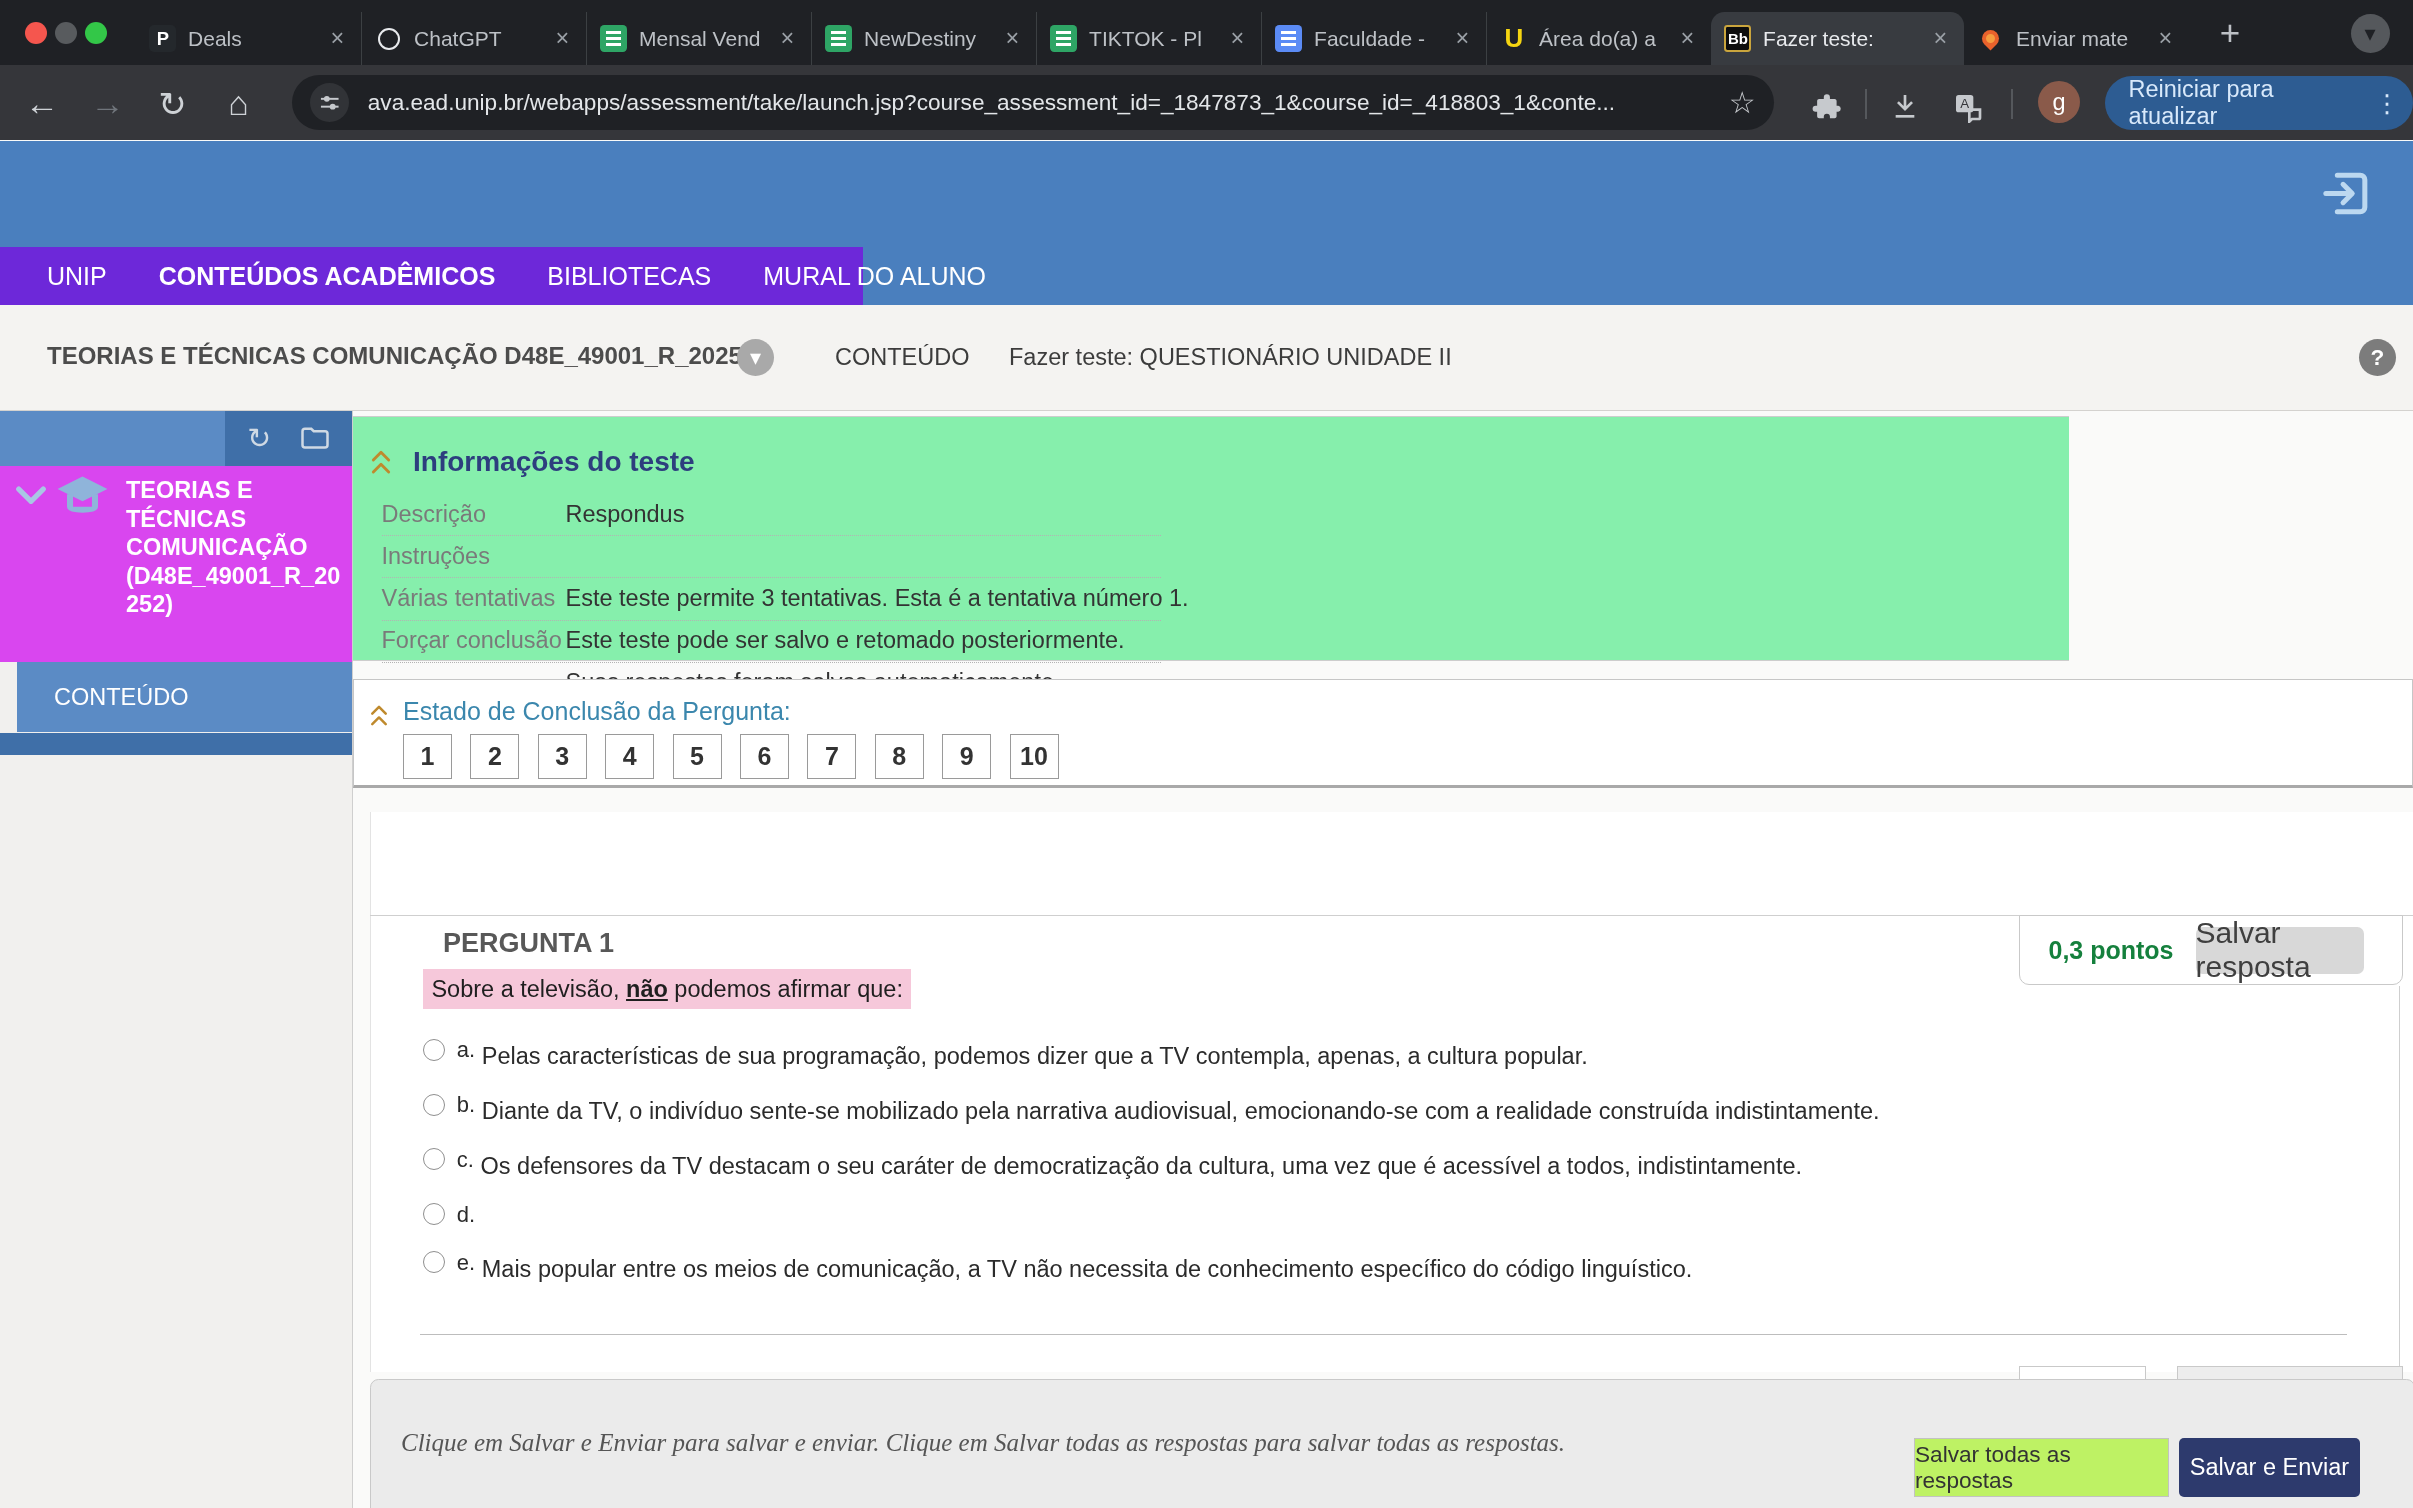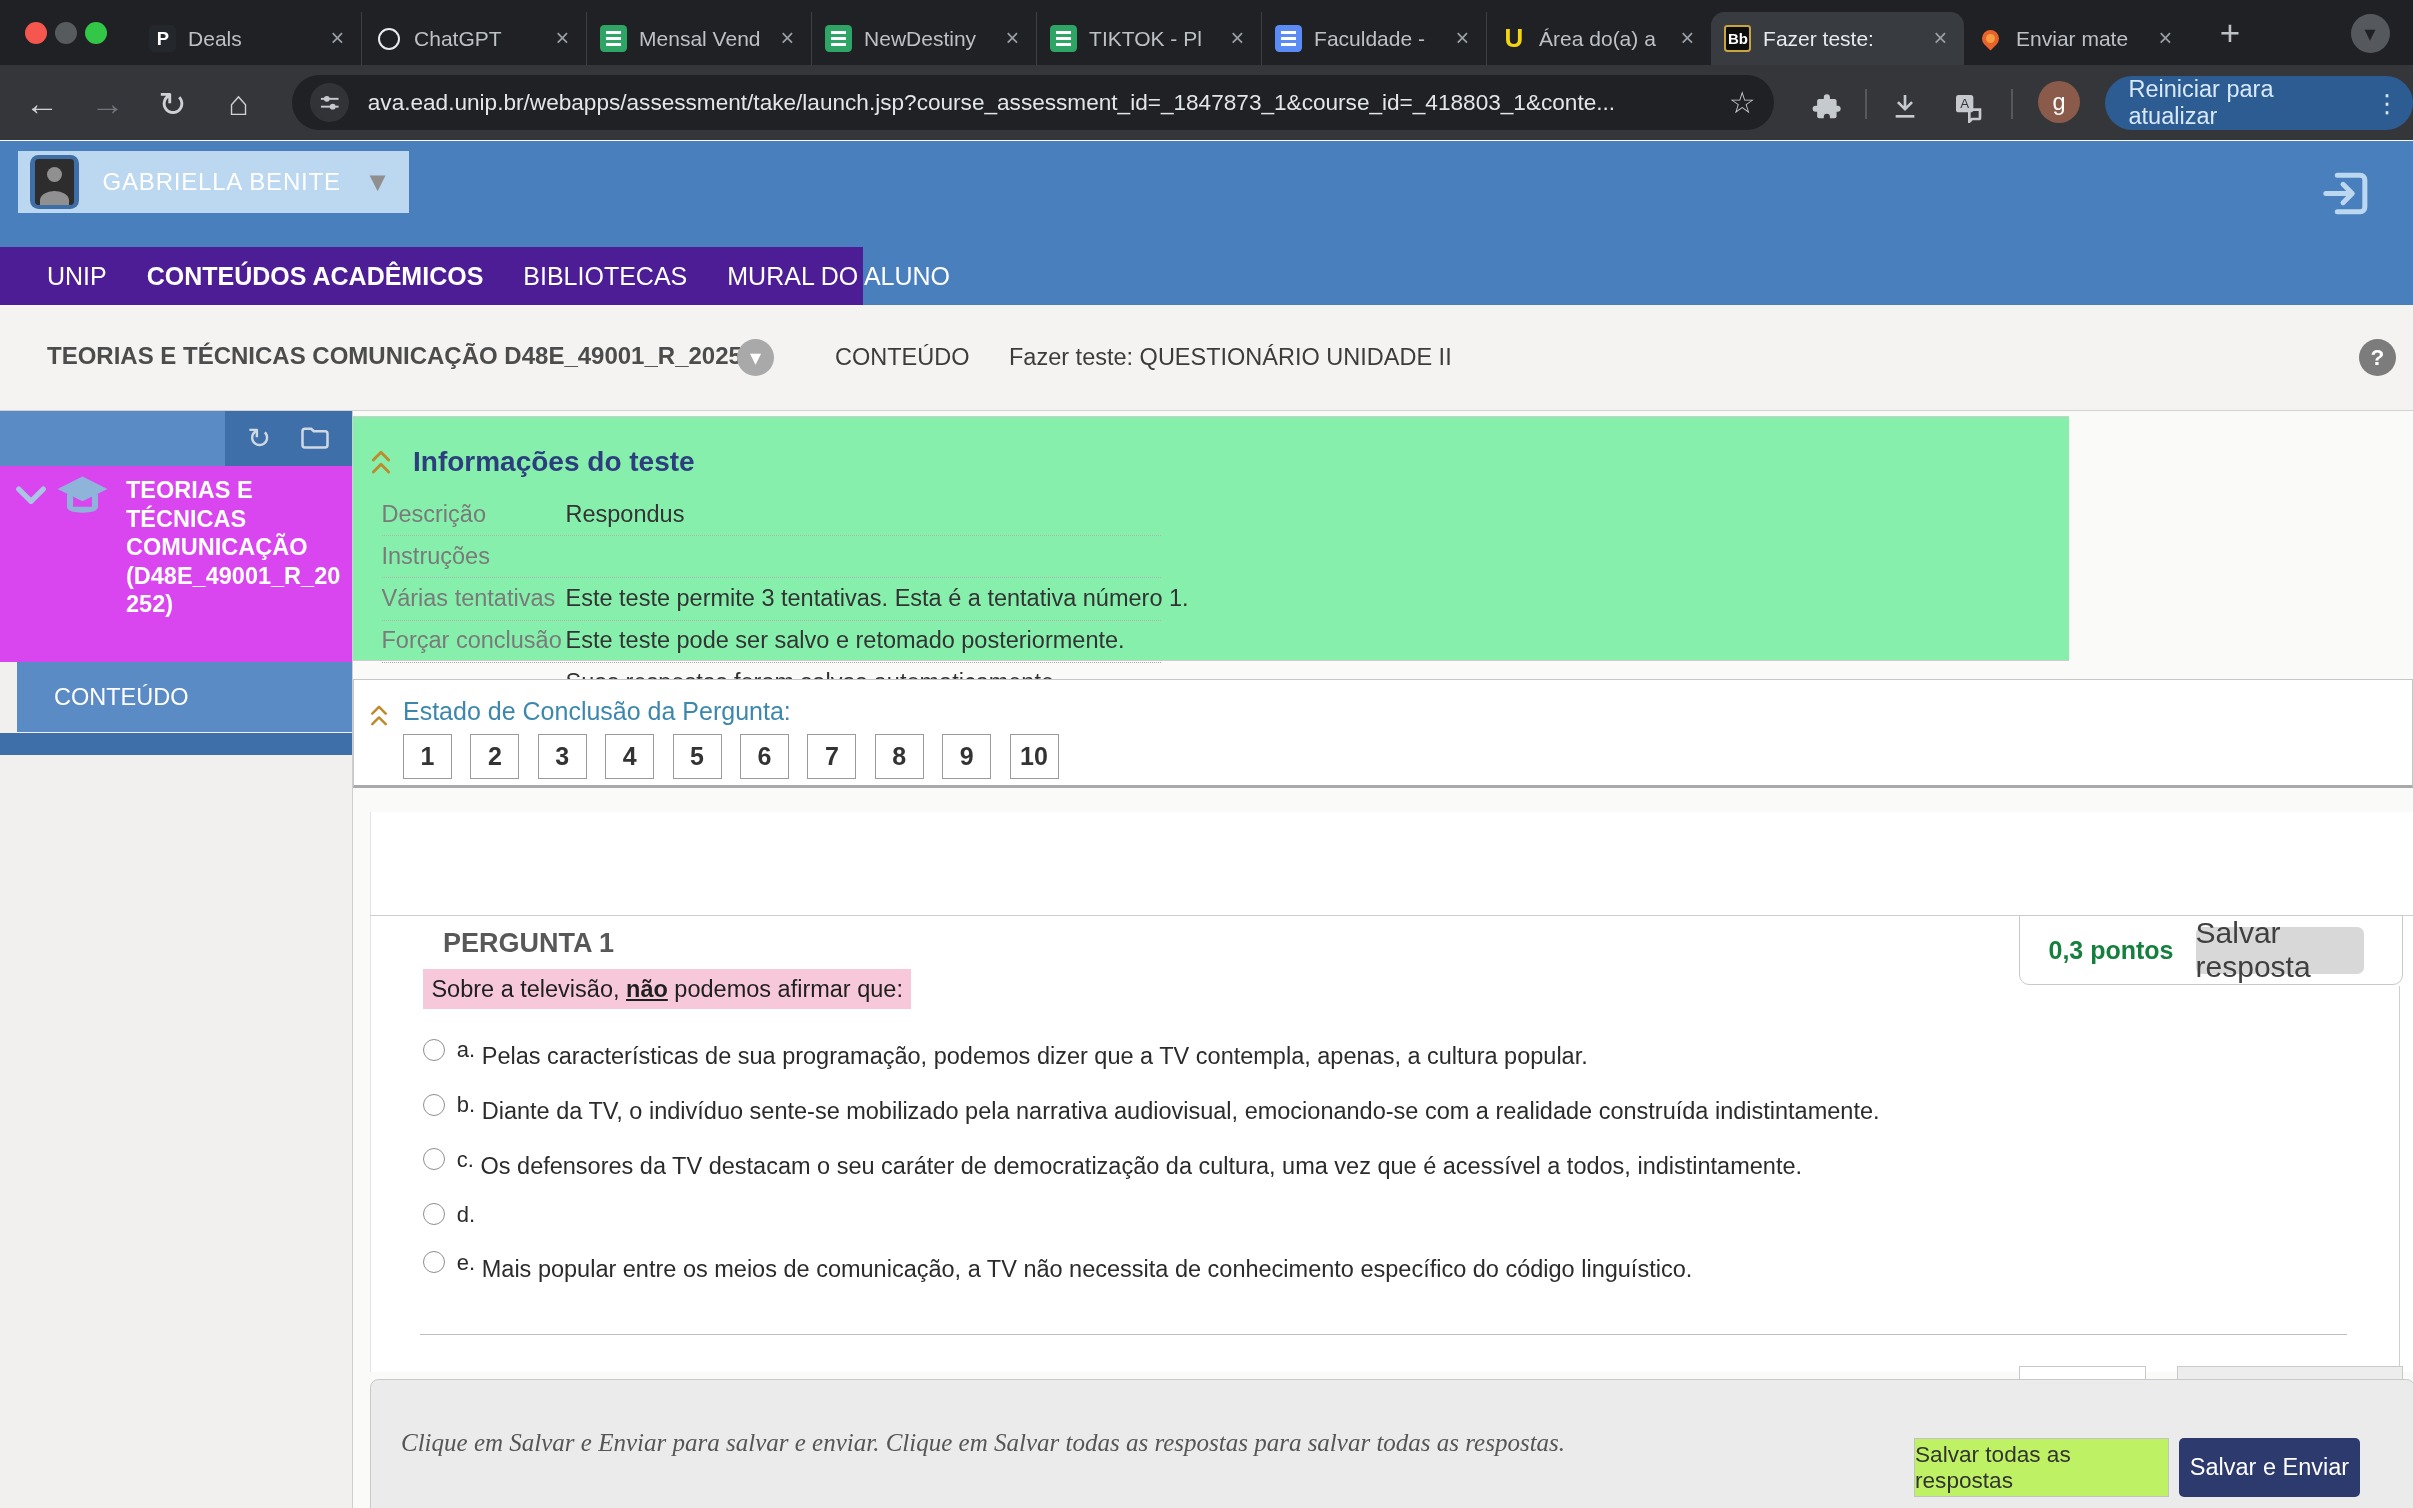--- a/index.html
+++ b/index.html
@@ -45,21 +45,21 @@
 
   
   .bbheader { position:absolute; left:0; top:141px; width:2413px; height:164px; background:#4a7fbe; }
   .badge { position:absolute; left:18.4px; top:10px; width:391px; height:62px; background:#bcd8f0; display:flex; align-items:center; }
   .avatar { width:49px; height:54px; margin:0 23.5px 0 11.7px; background:#3f6ea6; border-radius:8.4px; position:relative; flex:none; }
   .avatar .ph { position:absolute; left:5px; top:4.2px; right:5px; bottom:4.2px; background:#2d2d2d; border-radius:3.4px; overflow:hidden; }
   .avatar .ph-head { position:absolute; left:50%; top:7.5px; width:15px; height:15px; margin-left:-7.5px; border-radius:50%; background:#909090; }
   .avatar .ph-body { position:absolute; left:50%; bottom:-5px; width:28.5px; height:18.4px; margin-left:-14.2px; border-radius:50% 50% 0 0; background:#909090; }
   .badge-name { color:#fff; font-size:24px; letter-spacing:0.8px; }
   .badge-caret { color:#8f8f8f; font-size:27px; margin-left:23.5px; }
-  .bbnav { position:absolute; left:0; top:106px; width:863px; height:59px; background:#4c1d95; display:flex; align-items:center; padding-left:47px; gap:40px; }
+  .bbnav { position:absolute; left:0; top:106px; width:863px; height:59px; background:#6d28d9; display:flex; align-items:center; padding-left:47px; gap:52px; }
   .bbnav span { color:#fff; font-size:25px; white-space:nowrap; }
   .bbnav .active { font-weight:bold; }
   .exitbtn { position:absolute; right:39px; top:25px; }
 
   
   .crumbbar { position:absolute; left:0; top:305px; width:2413px; height:106px; background:#f4f3f1; border-bottom:1.7px solid #d4d2cf; }
   .crumb-course { position:absolute; left:47px; top:37px; font-size:24px; font-weight:bold; color:#4c4c4c; }
   .crumb-circle { position:absolute; left:737px; top:34px; width:37px; height:37px; border-radius:50%; background:#a9a9a9; color:#fff; font-size:22px; display:flex; align-items:center; justify-content:center; }
   .crumb-a { position:absolute; left:835px; top:39px; font-size:23.5px; color:#3c3c3c; }
   .crumb-b { position:absolute; left:1009px; top:39px; font-size:23.5px; color:#3c3c3c; }
@@ -257,30 +257,20 @@
     </span>
     <span class="tooldiv" style="left:2011px"></span>
     <span class="profile-g">g</span>
     <div class="restore-pill">
       <span>Reiniciar para atualizar</span>
       <span class="kebab">⋮</span>
     </div>
   </div>
 
   <div class="bbheader">
-    <div class="badge">
-      <span class="avatar">
-          <span class="ph">
-            <span class="ph-head"></span>
-            <span class="ph-body"></span>
-          </span>
-        </span>
-      <span class="badge-name">GABRIELLA BENITE</span>
-      <span class="badge-caret">▼</span>
-    </div>
     <div class="bbnav">
       <span>UNIP</span>
       <span class="active">CONTEÚDOS ACADÊMICOS</span>
       <span>BIBLIOTECAS</span>
       <span>MURAL DO ALUNO</span>
     </div>
     <span class="exitbtn">
       <svg width="55" height="55" viewBox="0 0 24 24" fill="none" stroke="#bcd8f0" stroke-width="2.2" stroke-linecap="round" stroke-linejoin="round">
         <path d="M8 4h10a2 2 0 0 1 2 2v12a2 2 0 0 1-2 2H8"></path>
         <line x1="3" y1="12" x2="14" y2="12"></line>

